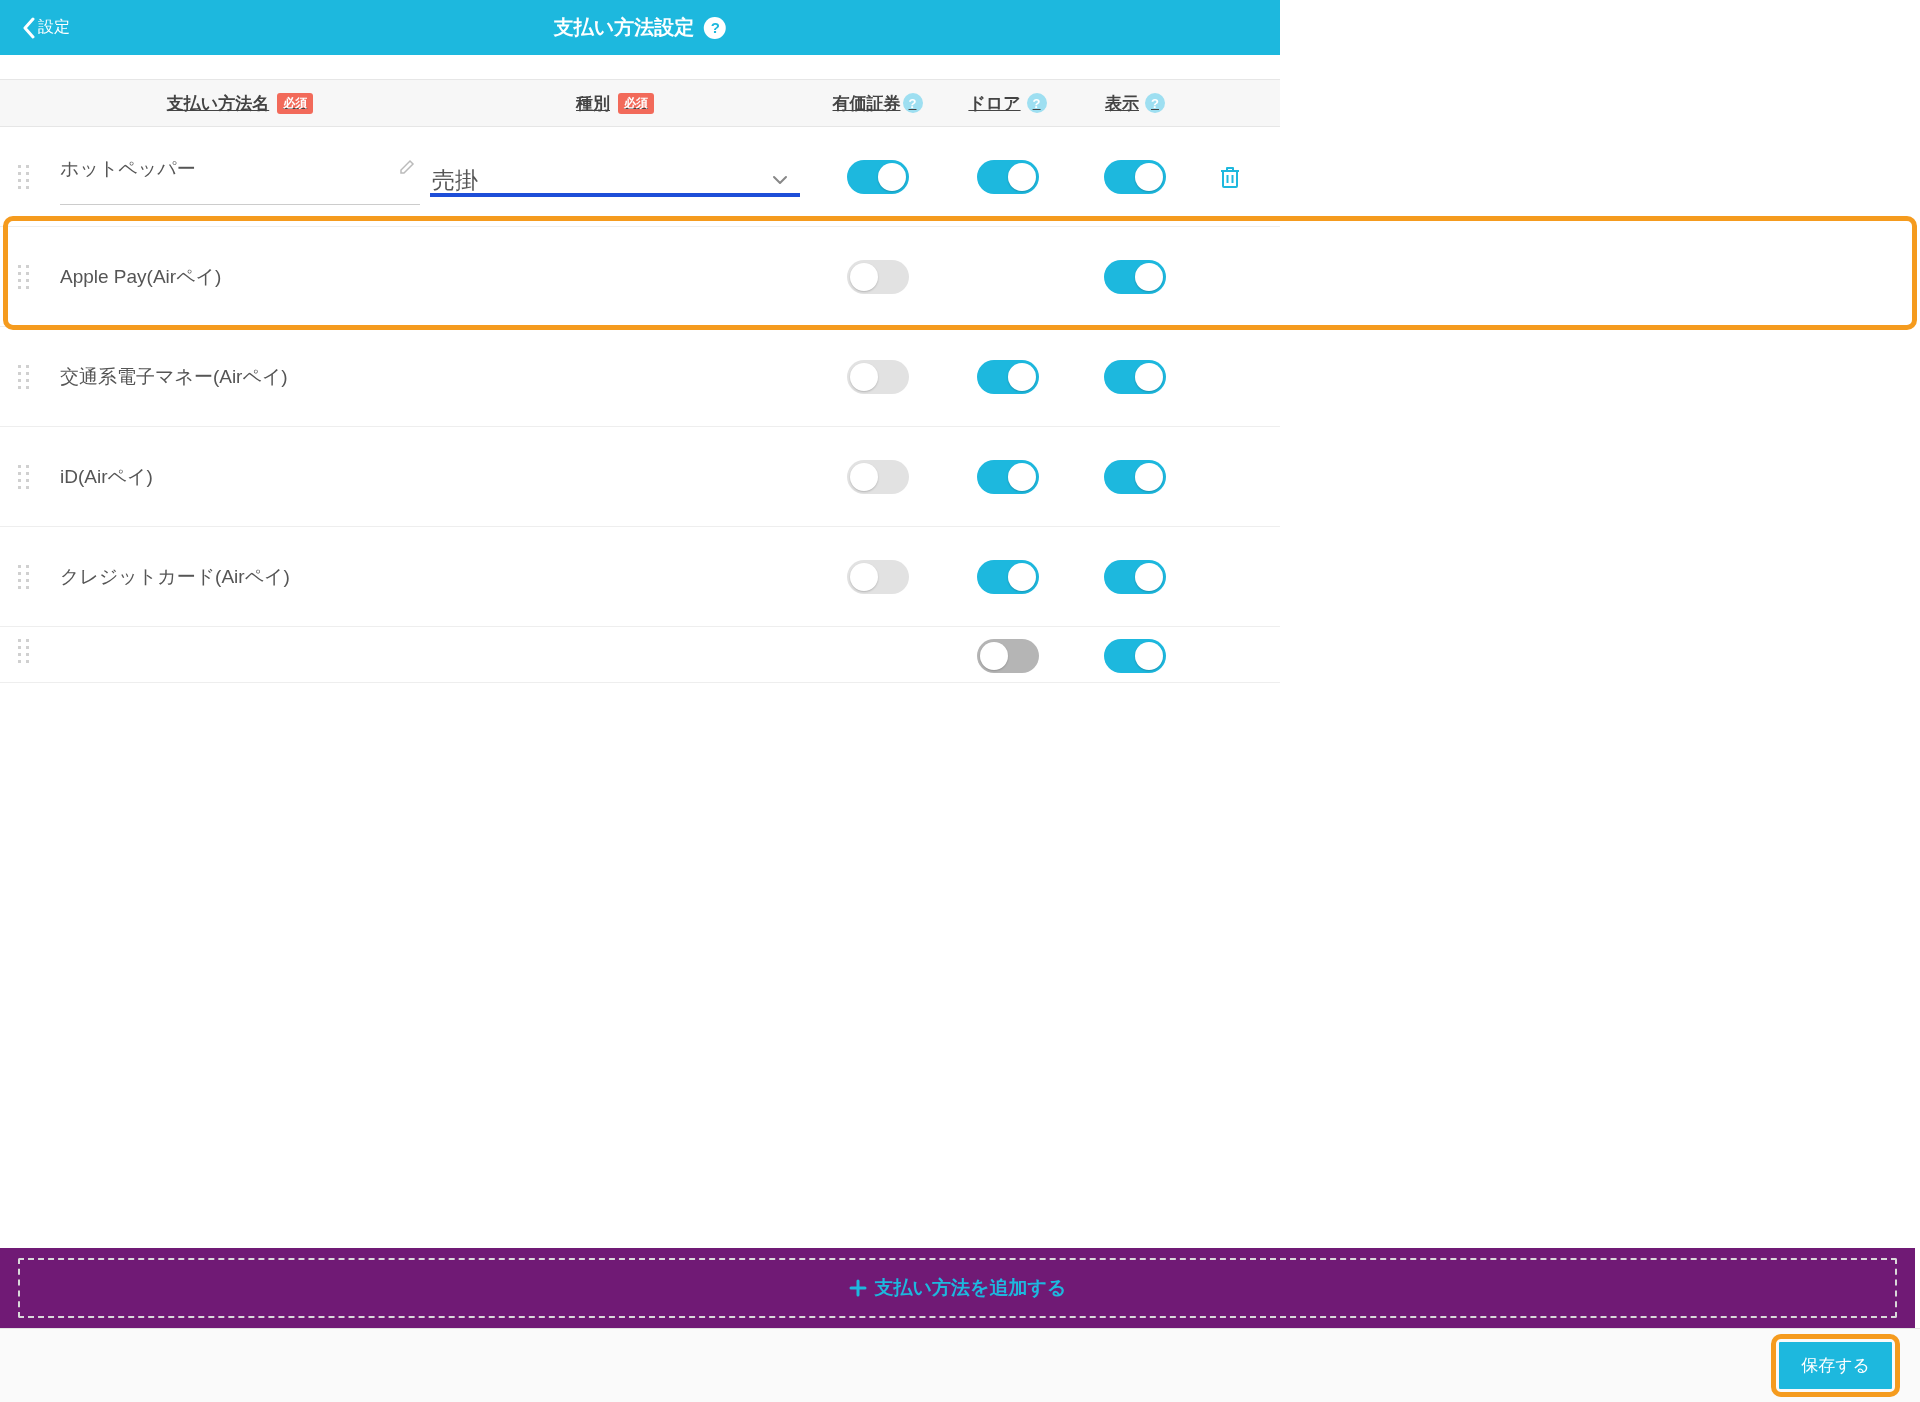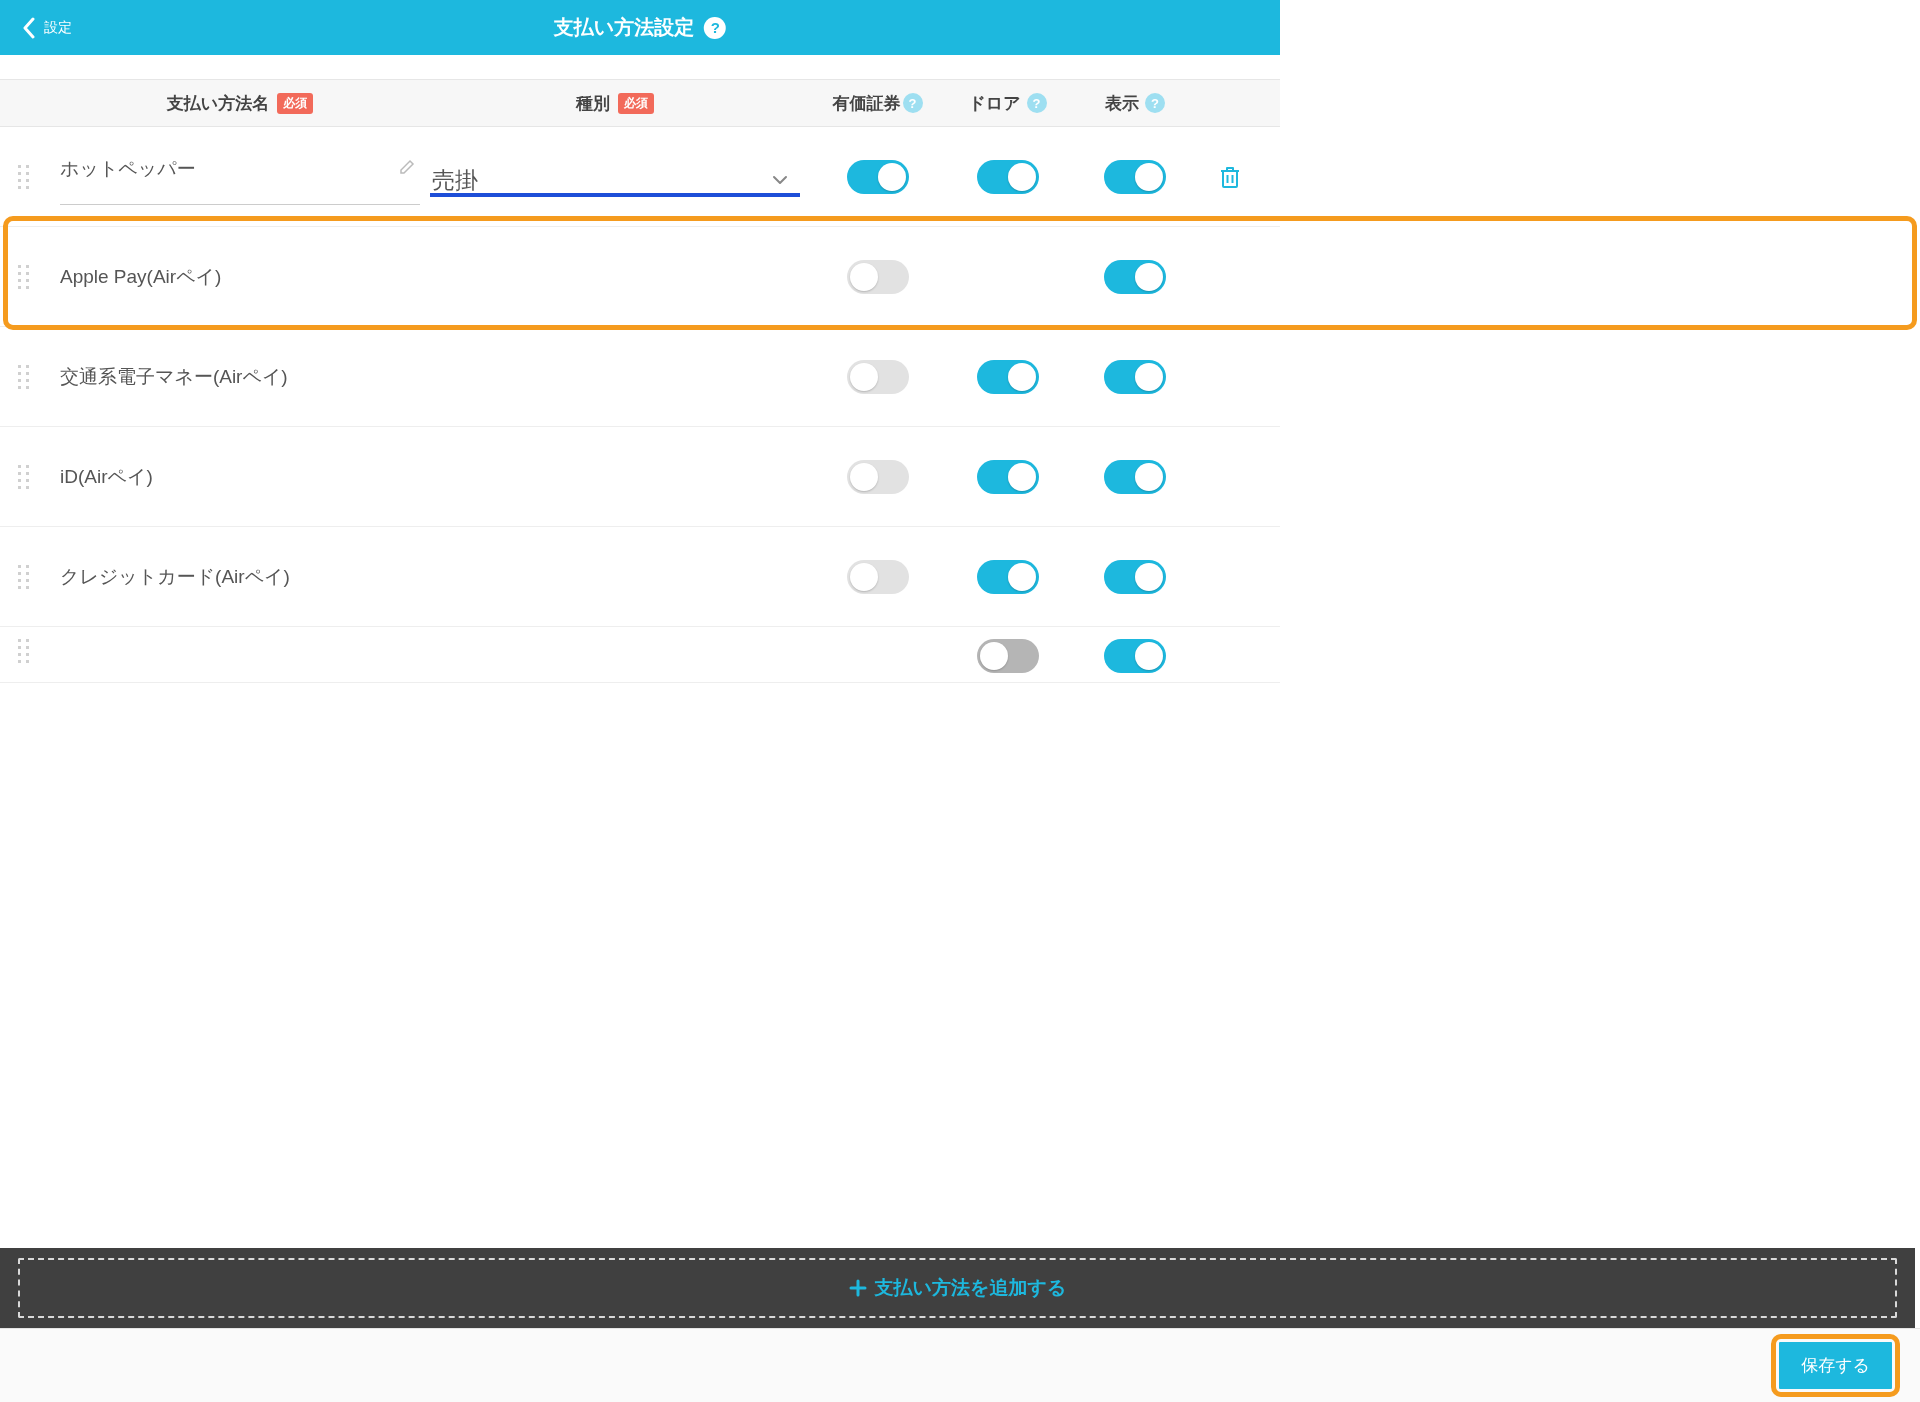--- a/index.html
+++ b/index.html
@@ -15,23 +15,23 @@
     background: #1db8de;
     height: 55px;
     display: flex;
     align-items: center;
     position: relative;
     color: #fff;
   }
   .back {
     display: flex;
     align-items: center;
-    gap: 8px;
+    gap: 2px;
     margin-left: 22px;
-    font-size: 14px;
+    font-size: 16px;
     cursor: pointer;
   }
   .back svg { width: 14px; height: 22px; }
   .title-wrap {
     position: absolute;
     left: 50%;
     transform: translateX(-50%);
     display: flex;
     align-items: center;
     gap: 10px;
@@ -57,20 +57,21 @@
     height: 48px;
     margin-top: 24px;
     border-top: 1px solid #e6e6e6;
     border-bottom: 1px solid #e6e6e6;
     background: #f7f7f7;
     display: flex;
     align-items: center;
     font-weight: 700;
     font-size: 17px;
     color: #444;
+    text-decoration: underline;
   }
   .col-name { width: 420px; padding-left: 60px; text-align: center; display:flex; align-items:center; justify-content:center; gap:8px;}
   .col-type { width: 390px; text-align: center; display:flex; align-items:center; justify-content:center; gap:8px;}
   .col-sec  { width: 135px; text-align: center; display:flex; align-items:center; justify-content:center; gap:2px;}
   .col-drw  { width: 125px; text-align: center; display:flex; align-items:center; justify-content:center; gap:6px;}
   .col-disp { width: 130px; text-align: center; display:flex; align-items:center; justify-content:center; gap:6px;}
   .badge {
     background: #f26a5a;
     color: #fff;
     font-size: 12px;
@@ -178,21 +179,21 @@
     border: 5px solid #f59b1e;
     border-radius: 10px;
     pointer-events: none;
     z-index: 5;
   }
   .add-area {
     position: absolute;
     left: 0; right: 5px;
     bottom: 74px;
     height: 80px;
-    background: #404040;
+    background: #701a75;
     display: flex;
     align-items: center;
     justify-content: flex-start;
   }
   .add-btn {
     flex: 1;
     margin: 0 18px;
     height: 60px;
     border: 2px dashed #d9d9d9;
     border-radius: 2px;

